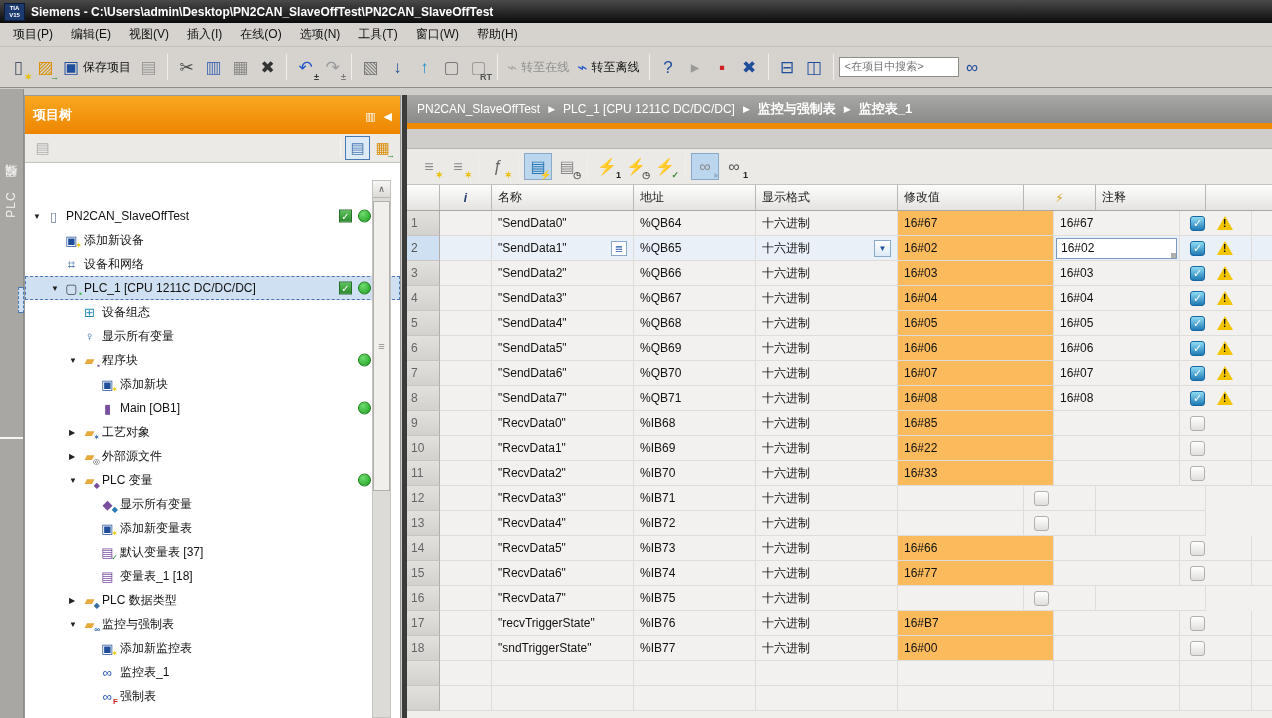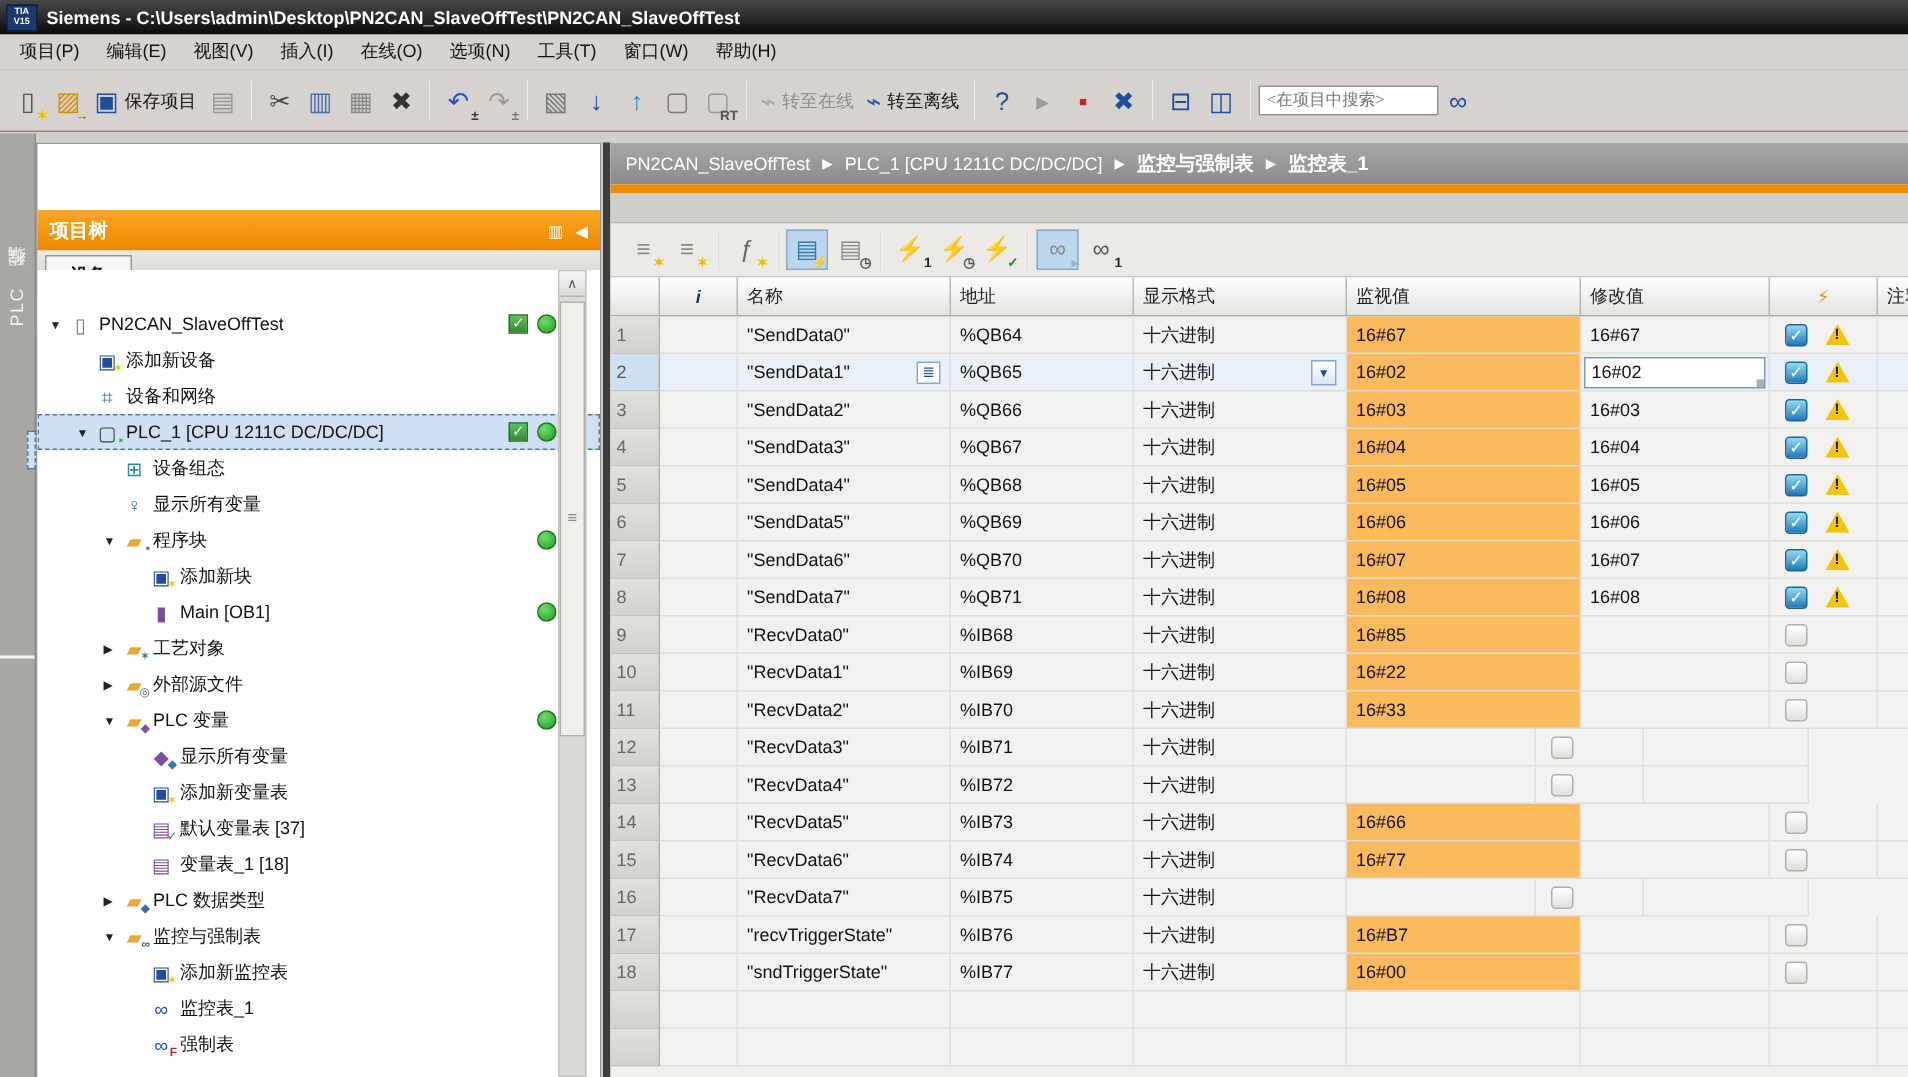--- a/index.html
+++ b/index.html
@@ -16,34 +16,34 @@
   .menu-item { font-size:12px; color:#111; padding:3px 9px; }
 
   
   .toolbar { height:41px; background:#d6d3ce; border-bottom:1px solid #8e8d8a; display:flex; align-items:center; padding-left:5px; }
   .tb-btn { height:30px; min-width:27px; display:flex; align-items:center; justify-content:center; gap:4px; padding:0 3px; position:relative; background:transparent; border:1px solid transparent; }
   .tb-btn .g { font-size:17px; line-height:1; }
   .ibadge { position:absolute; right:-1px; bottom:-1px; font-size:9px; font-weight:bold; line-height:1; }
   .tb-label { font-size:12px; color:#111; white-space:nowrap; }
   .tb-label.muted { color:#8f8e8b; }
   .tb-sep { width:1px; height:26px; background:#9a9996; border-right:1px solid #f0efec; margin:0 5px; }
-  .tb-search { width:120px; height:20px; border:1px solid #8e8d8a; background:#fff; font-size:11px; color:#8a8a88; padding:0 5px; font-family:Liberation Serif, serif; }
+  .tb-search { width:120px; height:20px; border:1px solid #8e8d8a; background:#fff; font-size:11px; color:#8a8a88; padding:0 5px; font-family:Liberation Mono, monospace; }
 
   
   .workspace { position:absolute; top:89px; left:0; right:0; bottom:0; background:#cfcecb; }
 
   
   .left-strip { position:absolute; left:0; top:0; width:24px; bottom:0; background:#a9a7a4; border-right:1px solid #8e8d8a; }
   .strip-label { position:absolute; top:96px; left:3px; writing-mode:vertical-rl; transform:rotate(180deg); color:#f2f1ef; font-size:12px; letter-spacing:1px; white-space:nowrap; }
   .splitter-handle { position:absolute; top:198px; left:18px; width:6px; height:26px; border:1px dashed #4a78b0; background:#cfe0f2; }
   .strip-line { position:absolute; top:348px; left:0; width:23px; height:2px; background:#f5f5f3; }
 
   
   .tree-panel { position:absolute; left:24px; top:6px; width:377px; bottom:0; background:#fff; border:1px solid #9a9996; border-bottom:none; }
-  .tree-header { height:27px; background:linear-gradient(#f9a821,#ee8500); color:#fff; display:flex; align-items:center; padding:0 8px;margin-top:44px; }
+  .tree-header { height:38px; background:linear-gradient(#f9a821,#ee8500); color:#fff; display:flex; align-items:center; padding:0 8px; }
   .tree-header .t { font-size:13px; font-weight:bold; flex:1; }
   .th-icon { color:#fff; font-size:11px; margin-left:8px; }
   .tree-tabs { height:27px; background:linear-gradient(#eceae7,#cfcecb); display:flex; align-items:flex-end; padding-left:5px; border-bottom:1px solid #b0afac; }
   .tab { height:23px; background:#f7f6f4; border:1px solid #9a9996; border-bottom:none; padding:4px 16px 0; font-size:12px; font-weight:bold; color:#111; }
   .tree-toolbar { height:29px; background:#eceae7; border-bottom:1px solid #c4c3c0; display:flex; align-items:center; padding:0 5px; }
   .tt-btn { width:25px; height:24px; display:flex; align-items:center; justify-content:center; position:relative; border:1px solid transparent; }
   .tt-btn .g { font-size:15px; }
   .tt-btn.active { border:1px solid #4a78b0; background:#dce9f7; }
   .tt-spacer { flex:1; }
   .tt-sep { width:1px; height:20px; background:#c4c3c0; border-right:1px solid #f5f4f2; margin:0 4px; }
@@ -228,23 +228,20 @@
     <div class="strip-label">PLC 编程</div>
     <div class="splitter-handle"></div>
     <div class="strip-line"></div>
   </div>
 
   <div class="tree-panel">
     <div class="tree-header">
       <span class="t">项目树</span>
       <span id="treeHeaderIcons"><span class="th-icon" style="color: rgb(255, 255, 255);">▥</span><span class="th-icon" style="color: rgb(255, 255, 255);">◀</span></span>
     </div>
-    <div class="tree-tabs">
-      <div class="tab">设备</div>
-    </div>
     <div class="tree-toolbar" id="treeToolbar">
         <button class="tt-btn" style="background: transparent;">
           <span class="g" style="color: rgb(176, 175, 172);">▤</span>
         </button>
         <span class="tt-spacer"></span>
         <span class="tt-sep"></span>
         <button class="tt-btn active">
           <span class="g" style="color: rgb(74, 120, 176);">▤</span>
         </button>
         <button class="tt-btn" style="background: transparent;">
@@ -490,21 +487,20 @@
           <span class="ibadge" style="color: rgb(34, 34, 34);">1</span>
         </button>
       </div>
     <div class="table">
       <div class="thead" id="thead">
           <div class="th c0"></div>
           <div class="th c1 ith">i</div>
           <div class="th c2">名称</div>
           <div class="th c3">地址</div>
           <div class="th c4">显示格式</div>
-          <div class="th c5">监视值</div>
           <div class="th c6">修改值</div>
           <div class="th c7 lightning-hd" style="justify-content: center;">⚡</div>
           <div class="th c8">注释</div>
         </div>
       <div id="tbody">
           <div class="trow">
             <div class="td rownum c0">1</div>
             <div class="td c1"></div>
             <div class="td c2">"SendData0"</div>
             <div class="td c3">%QB64</div>

